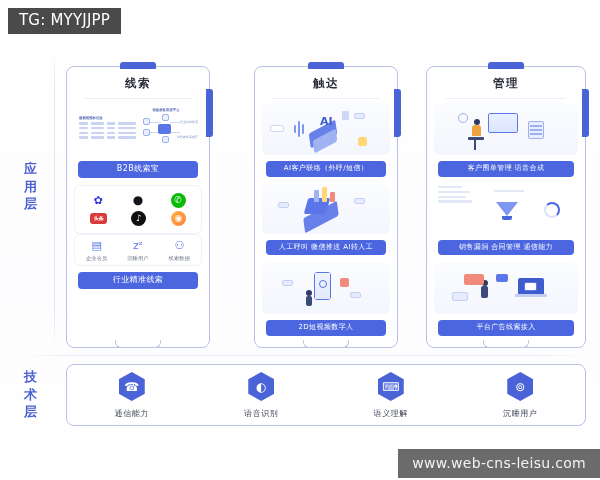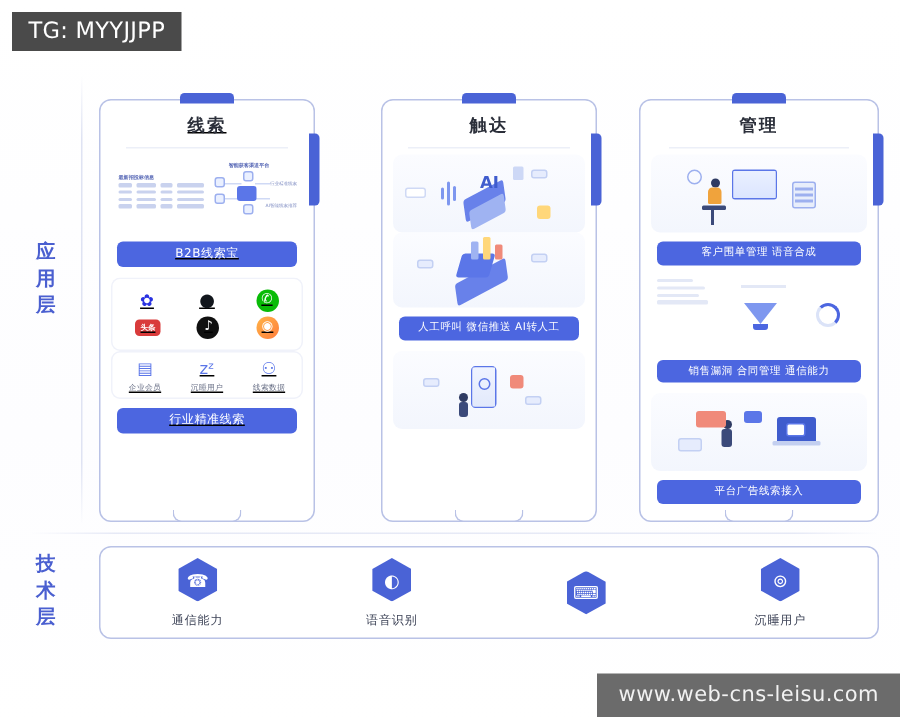--- a/index.html
+++ b/index.html
@@ -62,21 +62,21 @@
 
   
   .panels { position: absolute; left: 66px; top: 56px; width: 520px; height: 290px; }
   .panel {
     position: absolute; top: 10px;
     width: 144px; height: 282px;
     background: #ffffff;
     border: 1px solid #b9c2e6;
     border-radius: 8px;
   }
-  #panel-0 { left: 0px; text-decoration: underline; }
+  #panel-0 { left: 0px; }
   #panel-1 { left: 188px; }
   #panel-2 { left: 360px; width: 160px; }
 
   .panel-tab-top {
     position: absolute; top: -5px; left: 50%;
     transform: translateX(-50%);
     width: 36px; height: 7px;
     background: #4a63d6;
     border-radius: 3px 3px 0 0;
   }
@@ -380,20 +380,21 @@
           <div class="sh iso2" style="left:50px;top:32px;"></div>
           <div class="sh" style="left:58px;top:12px;color:#3f5ccd;font-size:11px;font-weight:bold;">AI</div>
           <div class="sh wave" style="left:32px;top:22px;height:8px;"></div>
           <div class="sh wave" style="left:36px;top:18px;height:16px;"></div>
           <div class="sh wave" style="left:40px;top:21px;height:10px;"></div>
           <div class="sh chipC" style="left:8px;top:22px;"></div>
           <div class="sh chipA" style="left:96px;top:34px;"></div>
           <div class="sh chipB" style="left:92px;top:10px;"></div>
           <div class="sh" style="left:80px;top:8px;width:7px;height:9px;background:#cdd8f6;border-radius:1px;"></div>
         </div>
+        <div class="pill sm">AI客户联络（外呼/短信）</div>
 
         <div class="illus h2">
           <div class="sh iso" style="left:40px;top:26px;width:38px;"></div>
           <div class="sh" style="left:44px;top:14px;width:22px;height:16px;background:#5b76e8;border-radius:2px;transform:skewX(-16deg);"></div>
           <div class="sh" style="left:52px;top:6px;width:5px;height:12px;background:#9fb3f2;border-radius:1px;"></div>
           <div class="sh" style="left:60px;top:3px;width:5px;height:15px;background:#ffd77a;border-radius:1px;"></div>
           <div class="sh" style="left:68px;top:8px;width:5px;height:10px;background:#f08a7a;border-radius:1px;"></div>
           <div class="sh chipB" style="left:16px;top:18px;"></div>
           <div class="sh chipB" style="left:92px;top:14px;"></div>
         </div>
@@ -403,20 +404,21 @@
           <div class="sh phone" style="left:52px;top:10px;">
               <div class="phone-in"></div>
             </div>
           <div class="sh" style="left:57px;top:18px;width:8px;height:8px;border:1.4px solid #5b76e8;border-radius:50%;"></div>
           <div class="sh person-head" style="left:44px;top:28px;"></div>
           <div class="sh" style="left:44px;top:34px;width:6px;height:10px;background:#3b4a7a;border-radius:2px;"></div>
           <div class="sh chipR" style="left:78px;top:16px;"></div>
           <div class="sh chipB" style="left:20px;top:18px;"></div>
           <div class="sh chipB" style="left:88px;top:30px;"></div>
         </div>
+        <div class="pill sm">2D短视频数字人</div>
       </div>
     </div>
 
     <div class="arrow" id="arrow-1">»</div>
 
     <div class="panel" id="panel-2">
       <div class="panel-tab-top"></div>
       <div class="panel-tab-right"></div>
       <div class="panel-notch"></div>
 
@@ -483,20 +485,21 @@
         <div class="hex-ghost"></div>
         <div class="hex">◐</div>
       </div>
       <div class="tech-tx">语音识别</div>
     </div>
     <div class="tech-item">
       <div class="hexwrap">
         <div class="hex-ghost"></div>
         <div class="hex">⌨</div>
       </div>
+      <div class="tech-tx">语义理解</div>
     </div>
     <div class="tech-item">
       <div class="hexwrap">
         <div class="hex-ghost"></div>
         <div class="hex">⊚</div>
       </div>
       <div class="tech-tx">沉睡用户</div>
     </div>
   </div>
 

